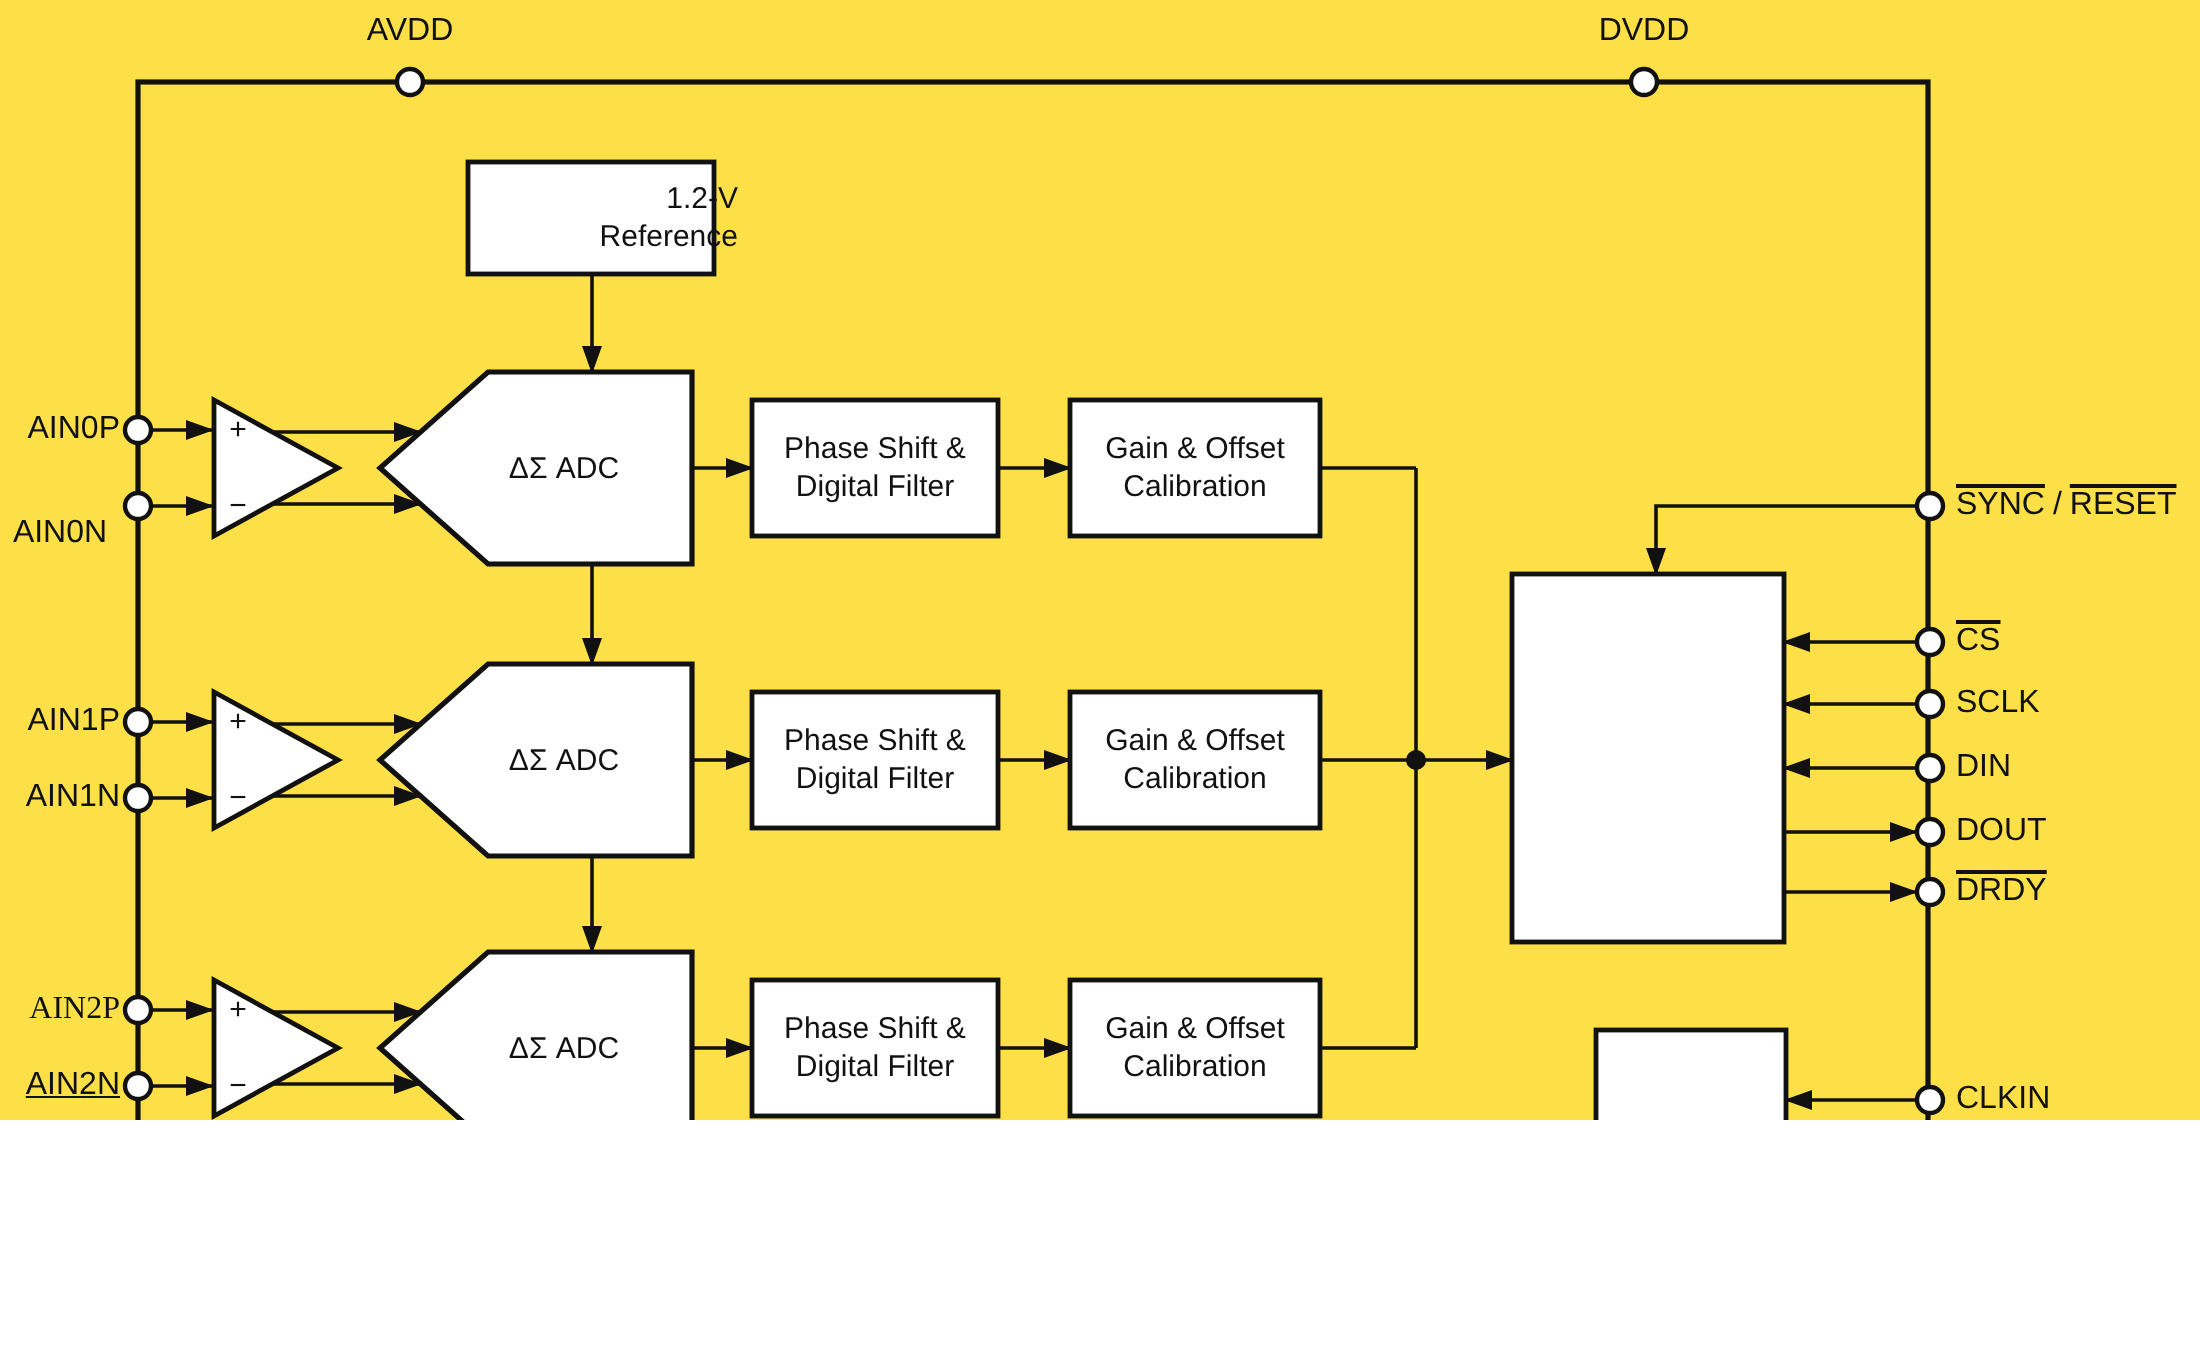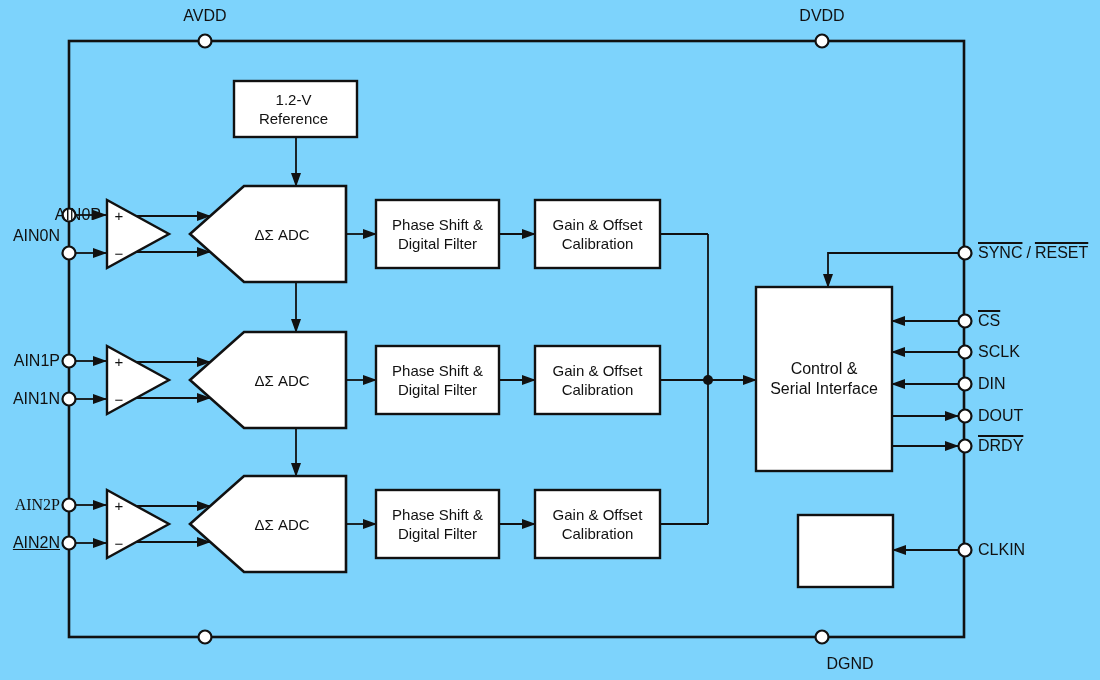--- a/index.html
+++ b/index.html
@@ -1,17 +1,17 @@
 <!DOCTYPE html>
 <html><head>
 <meta charset="utf-8">
 <style>
   html,body { margin:0; padding:0; background:#ffffff; }
   .stage {
-    position:relative; width:1100px; height:680px; background:#7dd3fc;
+    position:relative; width:1100px; height:560px; background:#fde047;
     font-family:"Liberation Sans", sans-serif; color:#111111; overflow:hidden;
   }
   .stage svg { position:absolute; left:0; top:0; }
   .lbl { position:absolute; font-size:16px; line-height:18px; white-space:nowrap; color:#111111; }
   .power { transform:translateX(-50%); }
   .lpin { width:60px; text-align:right; transform:translateY(-50%); }
   .rpin { transform:translateY(-50%); }
   .ov { text-decoration:overline; text-decoration-thickness:1.5px; }
   .sep { margin:0 4px; }
   .boxlbl {
@@ -119,36 +119,36 @@
       <circle cx="965" cy="446" r="6.5"></circle>
       <circle cx="965" cy="550" r="6.5"></circle>
     </g>
   </svg>
 
   <div class="lbl power" style="left:205px; top:7px;">AVDD</div>
   <div class="lbl power" style="left:822px; top:7px;">DVDD</div>
   <div class="lbl power" style="left:201px; top:655px;margin-top:48px;">AGND</div>
   <div class="lbl power" style="left:822px; top:655px;margin-left:28px;">DGND</div>
 
-  <div class="lbl lpin" style="left:0; top:215px;margin-left:41px;">AIN0P</div>
-  <div class="lbl lpin" style="left:0; top:236px;">AIN0N</div>
+  <div class="lbl lpin" style="left:0; top:215px;">AIN0P</div>
+  <div class="lbl lpin" style="left:0; top:267px;text-align:center;">AIN0N</div>
   <div class="lbl lpin" style="left:0; top:361px;">AIN1P</div>
   <div class="lbl lpin" style="left:0; top:399px;">AIN1N</div>
   <div class="lbl lpin" style="left:0; top:505px;font-family:Liberation Serif, serif;">AIN2P</div>
   <div class="lbl lpin" style="left:0; top:543px;text-decoration:underline;">AIN2N</div>
 
   <div class="lbl rpin" style="left:978px; top:253px;"><span class="ov">SYNC</span><span class="sep">/</span><span class="ov">RESET</span></div>
   <div class="lbl rpin ov" style="left:978px; top:321px;">CS</div>
   <div class="lbl rpin" style="left:978px; top:352px;">SCLK</div>
   <div class="lbl rpin" style="left:978px; top:384px;">DIN</div>
   <div class="lbl rpin" style="left:978px; top:416px;">DOUT</div>
   <div class="lbl rpin ov" style="left:978px; top:446px;">DRDY</div>
   <div class="lbl rpin" style="left:978px; top:550px;">CLKIN</div>
 
-  <div class="boxlbl" style="left:232px; top:81px; width:123px; height:56px;">
+  <div class="boxlbl" style="left:246px; top:81px; width:123px; height:56px;align-items:flex-end;">
     <div>1.2-V</div>
     <div>Reference</div>
   </div>
 
   <div class="sign" style="left:119px; top:215px;">+</div>
   <div class="sign" style="left:119px; top:253px;">−</div>
   <div class="sign" style="left:119px; top:361px;">+</div>
   <div class="sign" style="left:119px; top:399px;">−</div>
   <div class="sign" style="left:119px; top:505px;">+</div>
   <div class="sign" style="left:119px; top:543px;">−</div>
@@ -176,19 +176,15 @@
   </div>
   <div class="boxlbl" style="left:535px; top:346px; width:125px; height:68px;">
     <div>Gain &amp; Offset</div>
     <div>Calibration</div>
   </div>
   <div class="boxlbl" style="left:535px; top:490px; width:125px; height:68px;">
     <div>Gain &amp; Offset</div>
     <div>Calibration</div>
   </div>
 
-  <div class="boxlbl ctrl" style="left:756px; top:287px; width:136px; height:184px; font-size:16px;">
-    <div>Control &amp;</div>
-    <div>Serial Interface</div>
-  </div>
 
 
 </div>
 
 </body></html>

